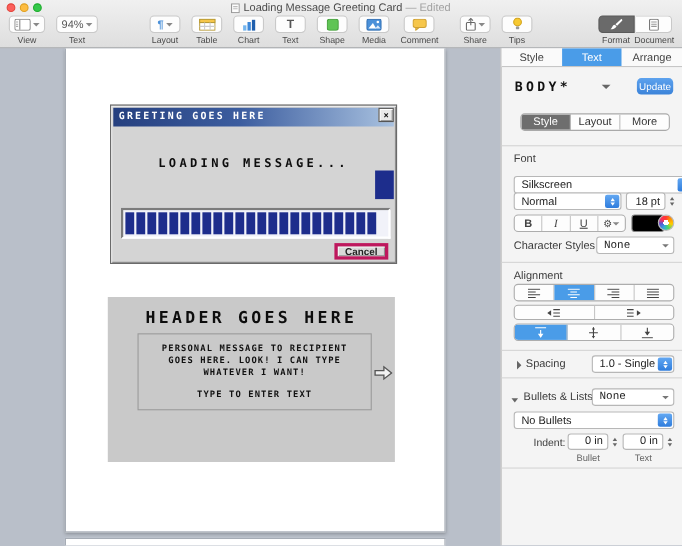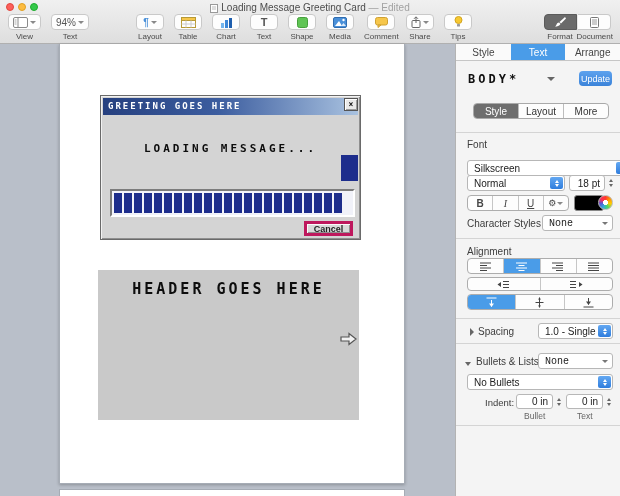--- a/index.html
+++ b/index.html
@@ -248,21 +248,21 @@
           <div class="tico">
               <svg width="13" height="11" viewBox="0 0 13 11">
                 <rect x="0.5" y="0.5" width="12" height="7.5" rx="2" fill="#f6c64a" stroke="#cfa133"></rect>
                 <polygon points="3,8 3,10.5 6,8" fill="#f6c64a" stroke="#cfa133"></polygon>
               </svg>
             </div>
           <div class="tlabel">Comment</div>
         </div>
       </div>
 
-      <div class="tgroup" style="left:406px;">
+      <div class="tgroup" style="left:418px;">
         <div class="tbtn">
           <div class="tico">
               <svg width="10" height="12" viewBox="0 0 10 12">
                 <rect x="1" y="4.5" width="8" height="7" rx="1" fill="none" stroke="#666"></rect>
                 <line x1="5" y1="1" x2="5" y2="7" stroke="#666"></line>
                 <polyline points="3,2.8 5,0.8 7,2.8" fill="none" stroke="#666"></polyline>
               </svg>
               <span class="chev"></span>
             </div>
           <div class="tlabel">Share</div>
@@ -343,20 +343,26 @@
               <div class="pseg"></div>
               <div class="pseg"></div>
             </div>
           <div class="dlg-cancel" style="font-family:'Liberation Sans',sans-serif;">
               <span>Cancel</span>
             </div>
         </div>
 
         <div class="msgcard pixel">
           <div class="msg-header">HEADER GOES HERE</div>
+          <div class="msg-box">
+            <div>PERSONAL MESSAGE TO RECIPIENT</div>
+            <div>GOES HERE. LOOK! I CAN TYPE</div>
+            <div>WHATEVER I WANT!</div>
+            <div class="msg-cta">TYPE TO ENTER TEXT</div>
+          </div>
           <svg class="msg-arrow" width="17" height="14" viewBox="0 0 17 14">
               <polygon points="1,5 9,5 9,1.5 16,7 9,12.5 9,9 1,9" fill="#f2f2f2" stroke="#555" stroke-width="1.2"></polygon>
             </svg>
         </div>
 
       </div>
       <div class="page2"></div>
     </div>
 
     <div class="sidebar">

